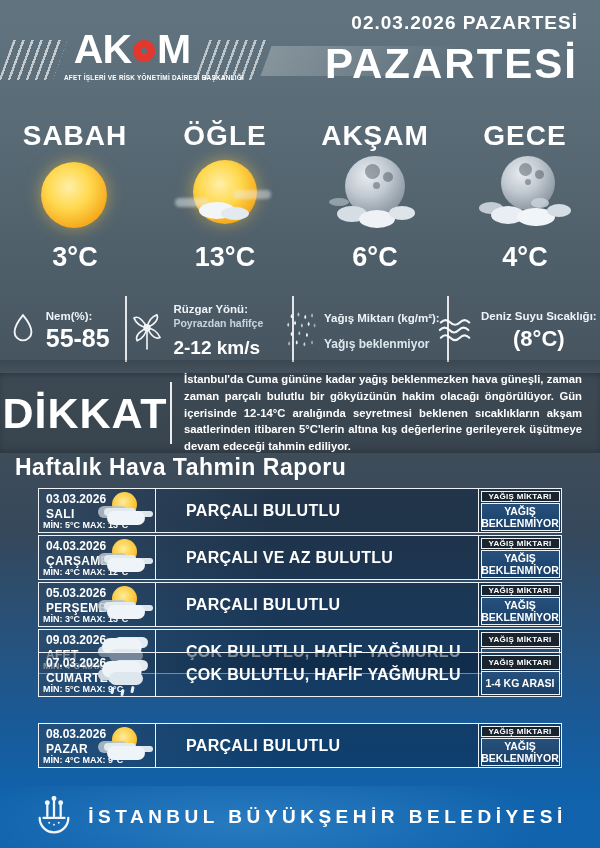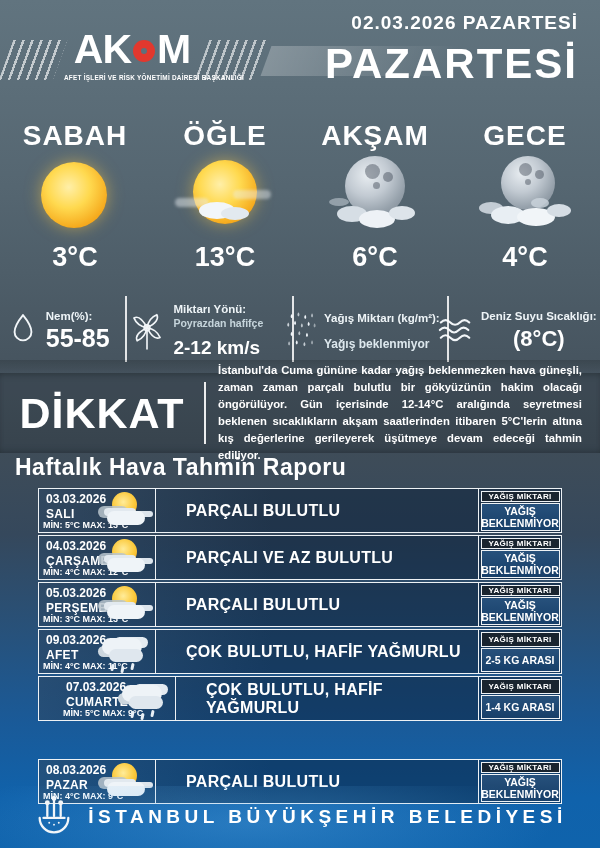--- a/index.html
+++ b/index.html
@@ -55,21 +55,21 @@
   .m-mid{ font-size:19px; font-weight:bold; margin-top:8px; }
   .m-sea{ font-size:22px; font-weight:bold; margin-top:4px; text-align:center; }
   .m-small{ font-size:12px; font-weight:bold; color:rgba(230,240,246,.95); margin-top:13px; }
   .micon{ flex:none; }
   
   .warn-shadow{ position:absolute; top:360px; left:0; right:0; height:13px;
     background:linear-gradient(180deg, rgba(0,0,0,.16), rgba(0,0,0,.02)); }
   .warning{ position:absolute; top:373px; left:0; right:0; height:80px; display:flex;
     background:rgba(16,24,32,.16);
     box-shadow:inset 0 5px 7px -4px rgba(0,0,0,.3), inset 0 -5px 7px -4px rgba(0,0,0,.25); }
-  .warn-title{ width:204px; display:flex; align-items:center; justify-content:center;
+  .warn-title{ width:170px; display:flex; align-items:center; justify-content:center;
     font-size:43px; font-weight:bold; letter-spacing:1px; }
   .warn-div{ width:2px; background:rgba(255,255,255,.9); margin:9px 0; }
   .warn-text{ flex:1; padding:6px 18px 6px 12px; font-size:11.3px; font-weight:bold;
     line-height:1.5; text-align:justify; display:flex; align-items:center; }
   
   .weekly-title{ position:absolute; top:454px; left:15px; font-size:23px; font-weight:bold; letter-spacing:.5px; }
   .wrow{ position:absolute; left:38px; width:524px; height:45px; display:flex;
     border:1.6px solid #eef2f5;
     background-color:rgba(9,32,58,.5);
     background-image:linear-gradient(90deg, rgba(120,160,195,.18), rgba(0,0,0,0) 45%); }
@@ -193,21 +193,21 @@
     <div class="metric m2">
       <svg class="line-icon micon" width="36" height="46" viewBox="0 0 44 52">
         <path d="M22 22 Q14 6 6 10 Q10 20 22 22 Z"></path>
         <path d="M22 22 Q38 14 34 6 Q24 10 22 22 Z"></path>
         <path d="M22 22 Q30 38 38 34 Q34 24 22 22 Z"></path>
         <path d="M22 22 Q6 30 10 38 Q20 34 22 22 Z"></path>
         <circle cx="22" cy="22" r="3.5"></circle>
         <path d="M22 26 L22 48"></path>
       </svg>
       <div>
-        <div class="m-label">Miktarı Yönü:</div>
+        <div class="m-label">Rüzgar Yönü:</div>
         <div class="m-desc">Poyrazdan hafifçe</div>
         <div class="m-mid">2-12 km/s</div>
       </div>
     </div>
     <div class="metric m3">
       <svg class="micon" width="34" height="44" viewBox="0 0 40 44" fill="#eef3f8" stroke="none">
         <g>
           <path transform="translate(9,2)" d="m0 0 c1.6 2.2 1.6 3.8 0 5 c-1.6 -1.2 -1.6 -2.8 0 -5 z"></path>
           <path transform="translate(17,0)" d="m0 0 c1.6 2.2 1.6 3.8 0 5 c-1.6 -1.2 -1.6 -2.8 0 -5 z" opacity=".7"></path>
           <path transform="translate(25,3)" d="m0 0 c1.6 2.2 1.6 3.8 0 5 c-1.6 -1.2 -1.6 -2.8 0 -5 z"></path>
@@ -323,41 +323,41 @@
           <span class="ti-drop td3"></span>
       </div>
     </div>
     <div class="wmid">ÇOK BULUTLU, HAFİF YAĞMURLU</div>
     <div class="wright">
       <div class="pr-head">YAĞIŞ MİKTARI</div>
       <div class="pr-val">2-5 KG ARASI</div>
     </div>
   </div>
 
-  <div class="wrow" style="top:676px;padding-left:20px;">
+  <div class="wrow" style="top:652px;">
     <div class="wleft">
       <div class="wdate">07.03.2026</div>
       <div class="wday">CUMARTESİ</div>
       <div class="wminmax">MİN: 5°C MAX: 9°C</div>
       <div class="ti">
         <span class="ti-cloudbig"></span>
           <span class="ti-cloudfront"></span>
         <span class="ti-drop td1"></span>
           <span class="ti-drop td2"></span>
           <span class="ti-drop td3"></span>
       </div>
     </div>
     <div class="wmid">ÇOK BULUTLU, HAFİF YAĞMURLU</div>
     <div class="wright">
       <div class="pr-head">YAĞIŞ MİKTARI</div>
       <div class="pr-val">1-4 KG ARASI</div>
     </div>
   </div>
 
-  <div class="wrow" style="top:723px;margin-top:36px;">
+  <div class="wrow" style="top:723px;">
     <div class="wleft">
       <div class="wdate">08.03.2026</div>
       <div class="wday">PAZAR</div>
       <div class="wminmax">MİN: 4°C MAX: 9°C</div>
       <div class="ti">
         <span class="ti-sun"></span>
           <span class="ti-cloudback"></span>
           <span class="ti-cloud"></span>
       </div>
     </div>

